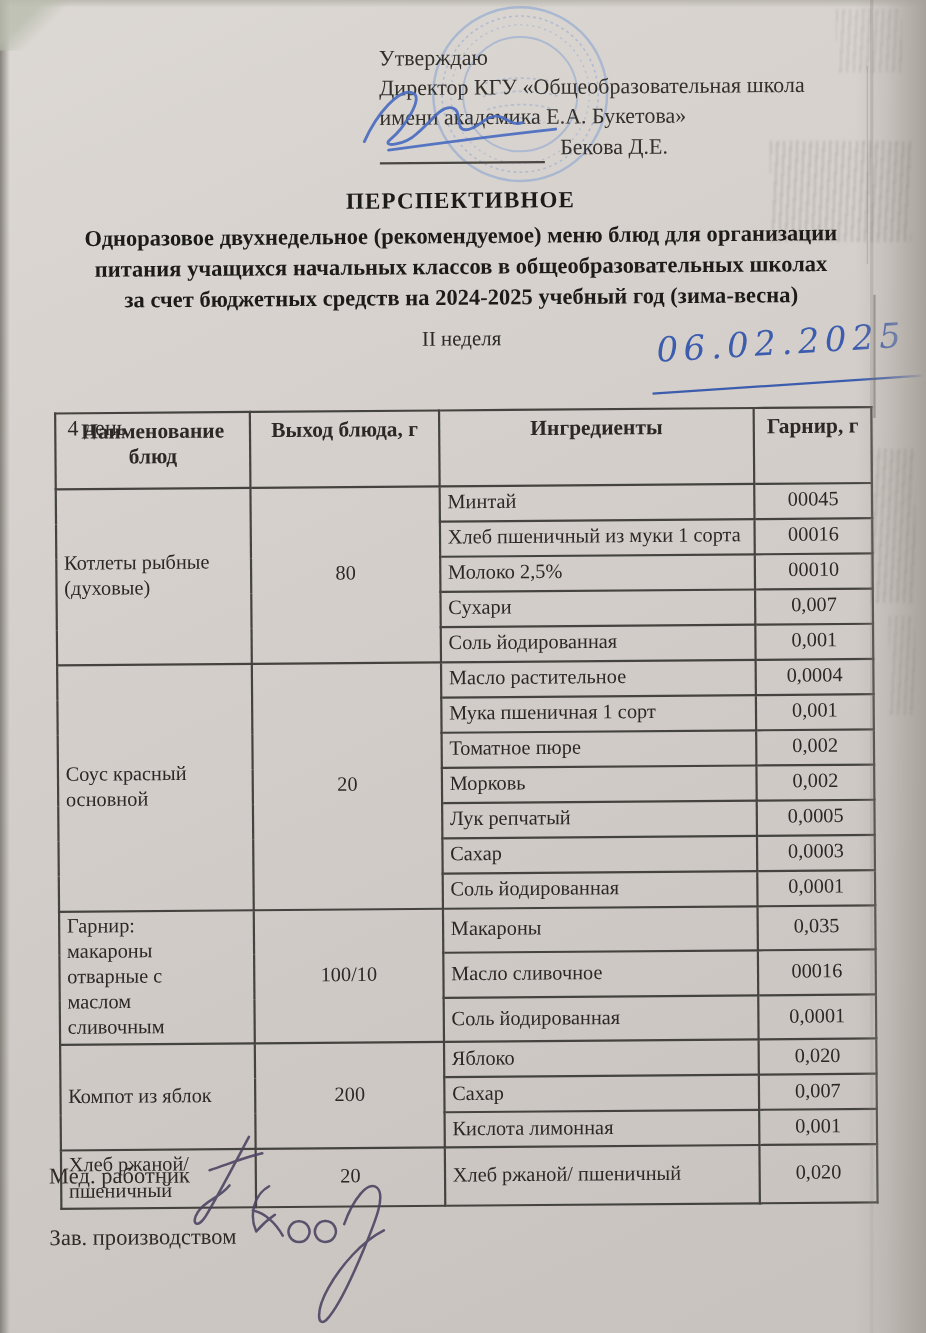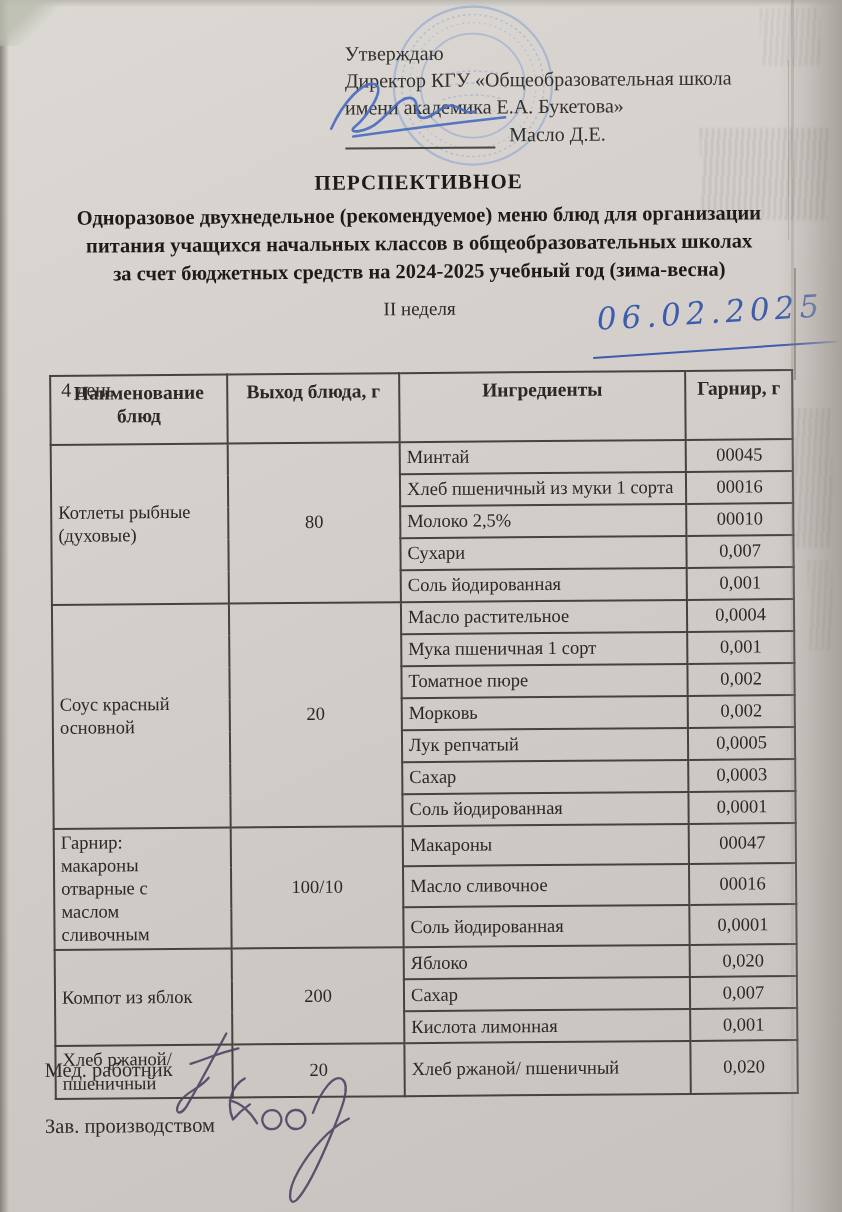--- a/index.html
+++ b/index.html
@@ -82,21 +82,21 @@
       <circle cx="84" cy="84" r="52" fill="none" stroke="#8fa8d2" stroke-width="1.8" opacity="0.7"></circle>
       <path d="M52 74 C 66 68, 100 68, 116 74 M50 86 C 70 80, 98 80, 118 86 M54 98 C 70 92, 98 92, 114 98 M62 110 C 76 104, 94 104, 106 110" fill="none" stroke="#8fa8d2" stroke-width="1.6" stroke-dasharray="3 2.5" opacity="0.55"></path>
     </svg>
 
     <div class="approval">
       <div>Утверждаю</div>
       <div>Директор КГУ «Общеобразовательная школа</div>
       <div>имени академика Е.А. Букетова»</div>
       <div class="sign-row">
         <span class="sig-line"></span>
-        <span>Масло Д.Е.</span>
+        <span>Бекова Д.Е.</span>
       </div>
     </div>
 
     <svg class="dir-sig" width="195" height="78" viewBox="0 0 195 78">
       <g fill="none" stroke="#4a6cc0" stroke-width="2.6" stroke-linecap="round" opacity="0.92">
         <path d="M12 56 C 24 30, 44 8, 56 12 C 68 16, 46 46, 36 54 C 26 62, 48 60, 60 49 C 74 37, 82 24, 92 26 C 102 28, 94 46, 104 46 C 116 46, 122 32, 134 34 C 143 35.5, 145 43, 156 40"></path>
         <path d="M34 64 C 80 58, 128 52, 186 46"></path>
       </g>
     </svg>
 
@@ -186,21 +186,21 @@
             <td class="brutto-cell">0,0001</td>
           </tr>
           <tr>
             <td class="dish-cell" rowspan="3">Гарнир:
 макароны
 отварные с
 маслом
 сливочным</td>
             <td class="yield-cell" rowspan="3">100/10</td>
             <td class="ing-cell">Макароны</td>
-            <td class="brutto-cell">00047</td>
+            <td class="brutto-cell">0,035</td>
           </tr>
           <tr>
             <td class="ing-cell">Масло сливочное</td>
             <td class="brutto-cell">00016</td>
           </tr>
           <tr>
             <td class="ing-cell">Соль йодированная</td>
             <td class="brutto-cell">0,0001</td>
           </tr>
           <tr>

